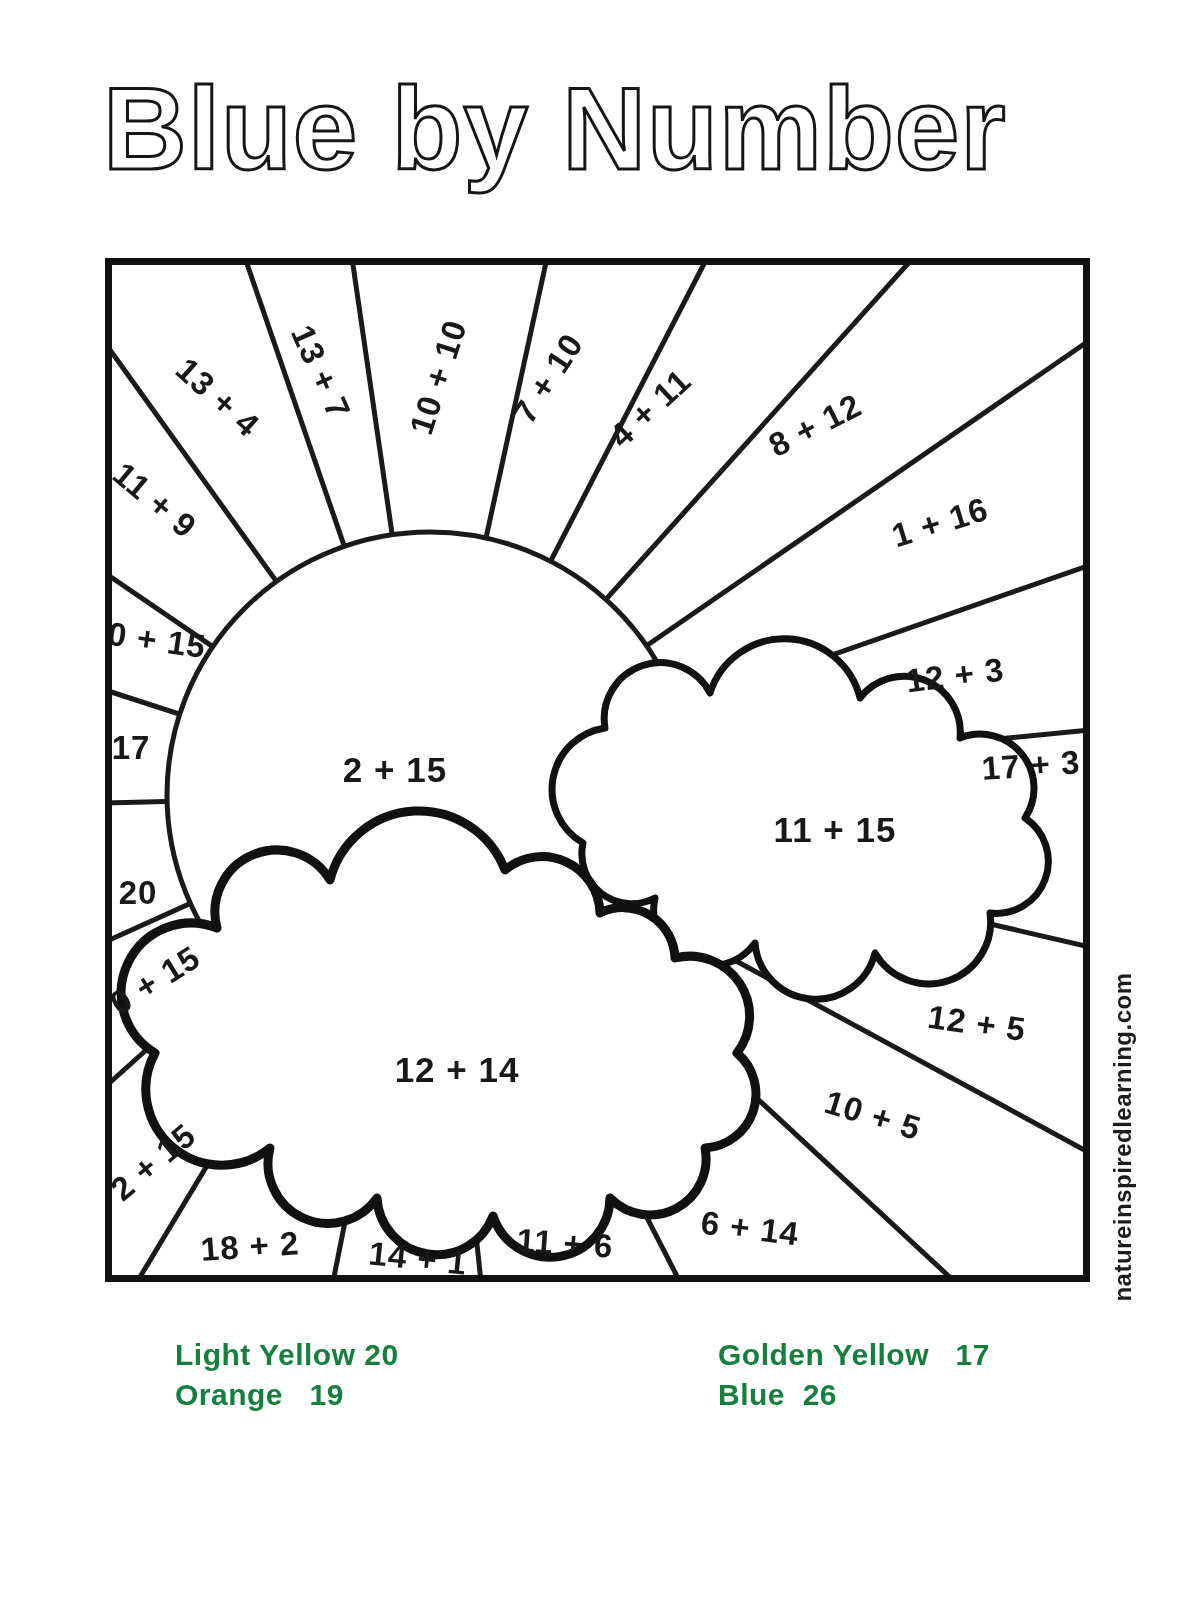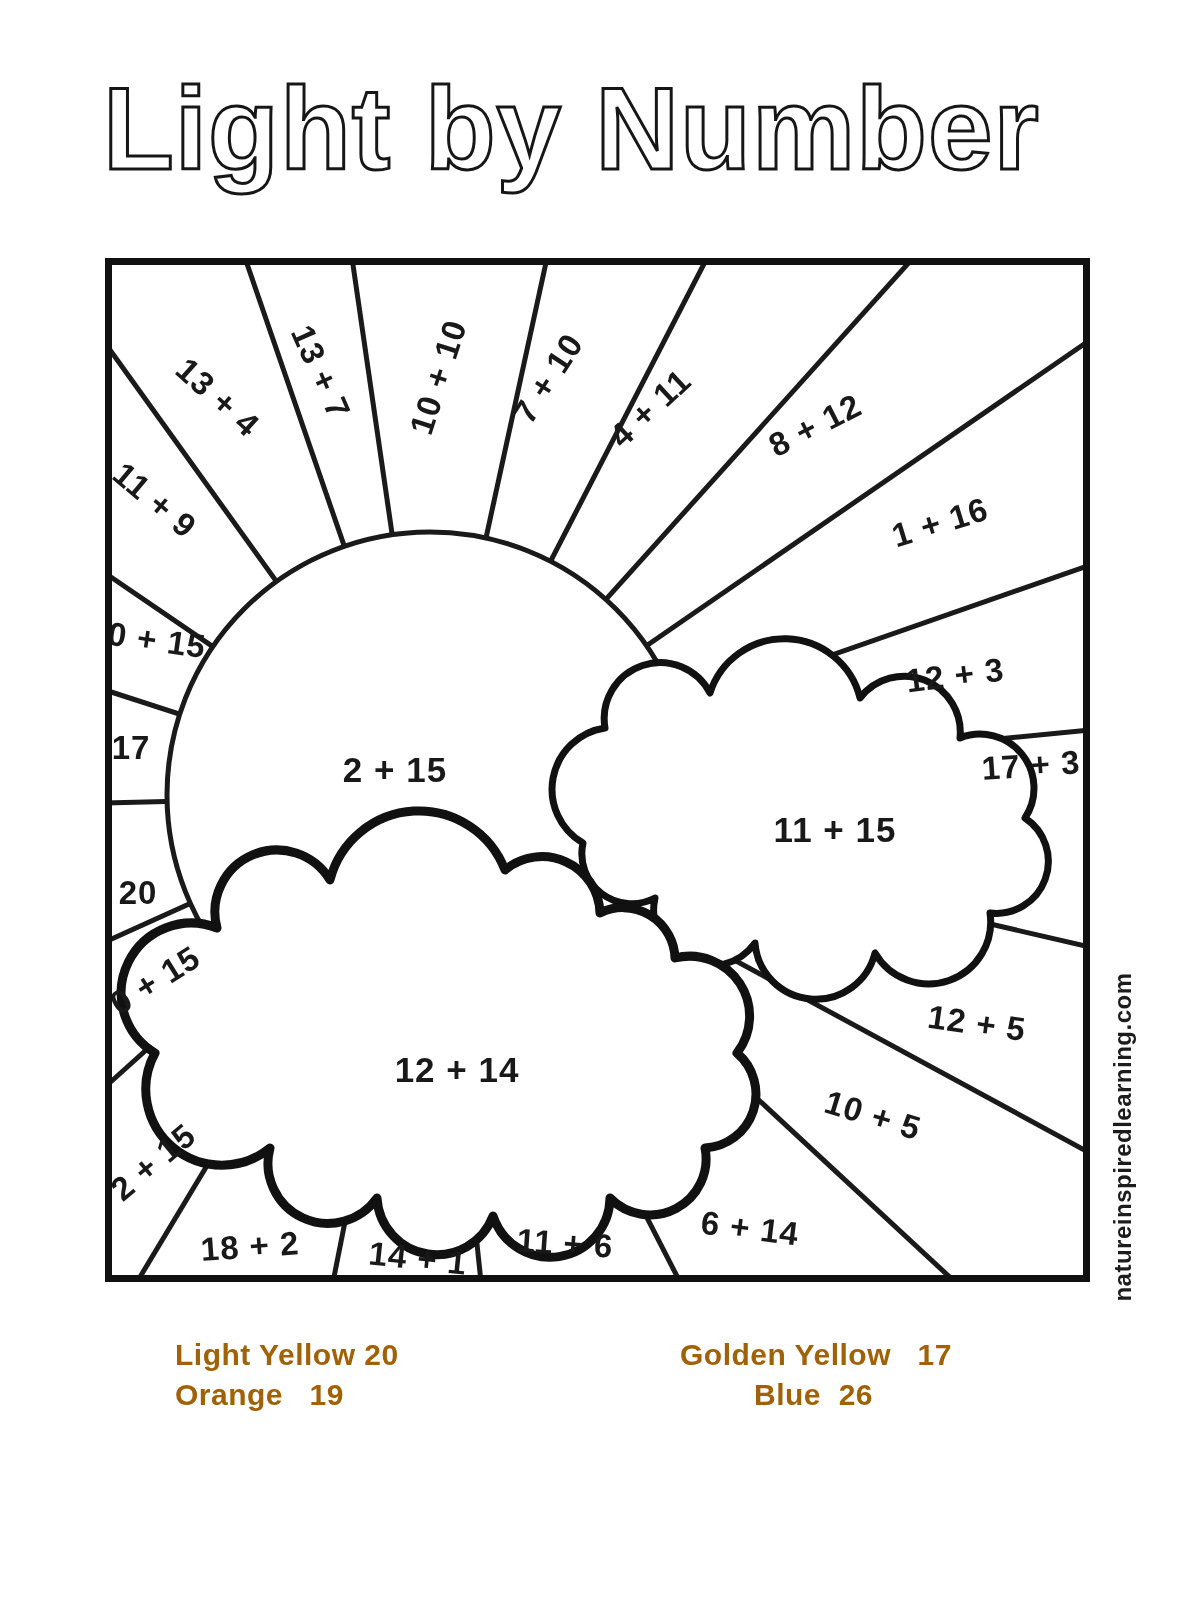--- a/index.html
+++ b/index.html
@@ -21,32 +21,32 @@
   .cloud-r{fill:#ffffff;stroke:#111111;stroke-width:7;stroke-linejoin:round;}
   .cloud-l{fill:#ffffff;stroke:#111111;stroke-width:9;stroke-linejoin:round;}
   .frame{fill:none;stroke:#111111;stroke-width:7;}
   .bg{fill:#ffffff;}
   .watermark{
     position:absolute;left:1123px;top:1137px;white-space:nowrap;
     transform:translate(-50%,-50%) rotate(-90deg);
     font-size:24px;font-weight:700;letter-spacing:0.5px;color:#1c1c1c;
   }
   .legend-item{
-    position:absolute;font-size:30px;font-weight:700;color:#a16207;
+    position:absolute;font-size:30px;font-weight:700;color:#15803d;
     white-space:pre;letter-spacing:0.5px;
   }
   .li-0{left:175px;top:1338px;}
   .li-1{left:175px;top:1378px;}
-  .li-2{left:680px;top:1338px;}
-  .li-3{left:718px;top:1378px;margin-left:36px;}
+  .li-2{left:718px;top:1338px;}
+  .li-3{left:718px;top:1378px;}
 </style>
 </head>
 <body>
 
-<div class="page-title">Light by Number</div>
+<div class="page-title">Blue by Number</div>
 
 <div class="grid-wrap">
   <svg width="985" height="1024" viewBox="0 0 985 1024">
     <rect class="bg" x="0" y="0" width="985" height="1024"></rect>
     <g id="rays">
         <line x1="325" y1="537" x2="0" y2="85" class="ray"></line>
         <line x1="325" y1="537" x2="140" y2="0" class="ray"></line>
         <line x1="325" y1="537" x2="247" y2="0" class="ray"></line>
         <line x1="325" y1="537" x2="442" y2="0" class="ray"></line>
         <line x1="325" y1="537" x2="602" y2="0" class="ray"></line>

